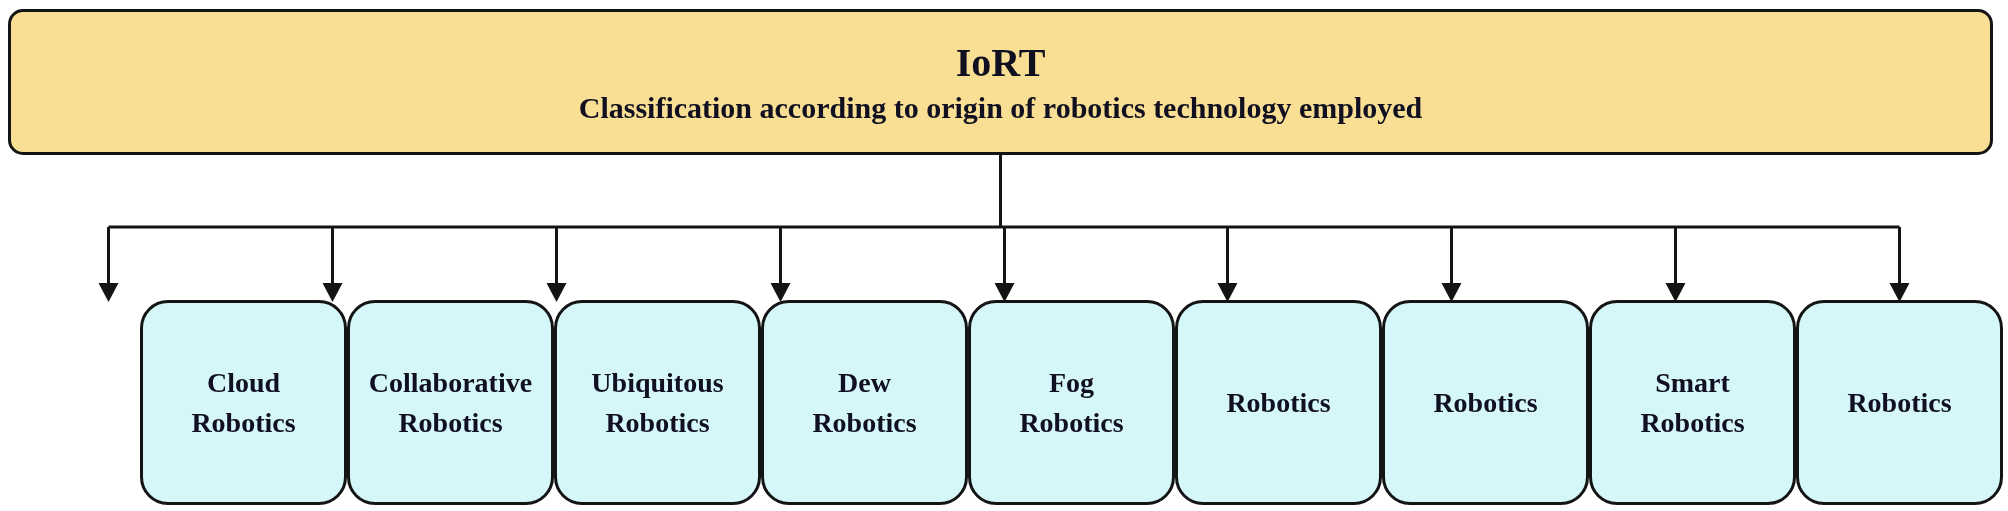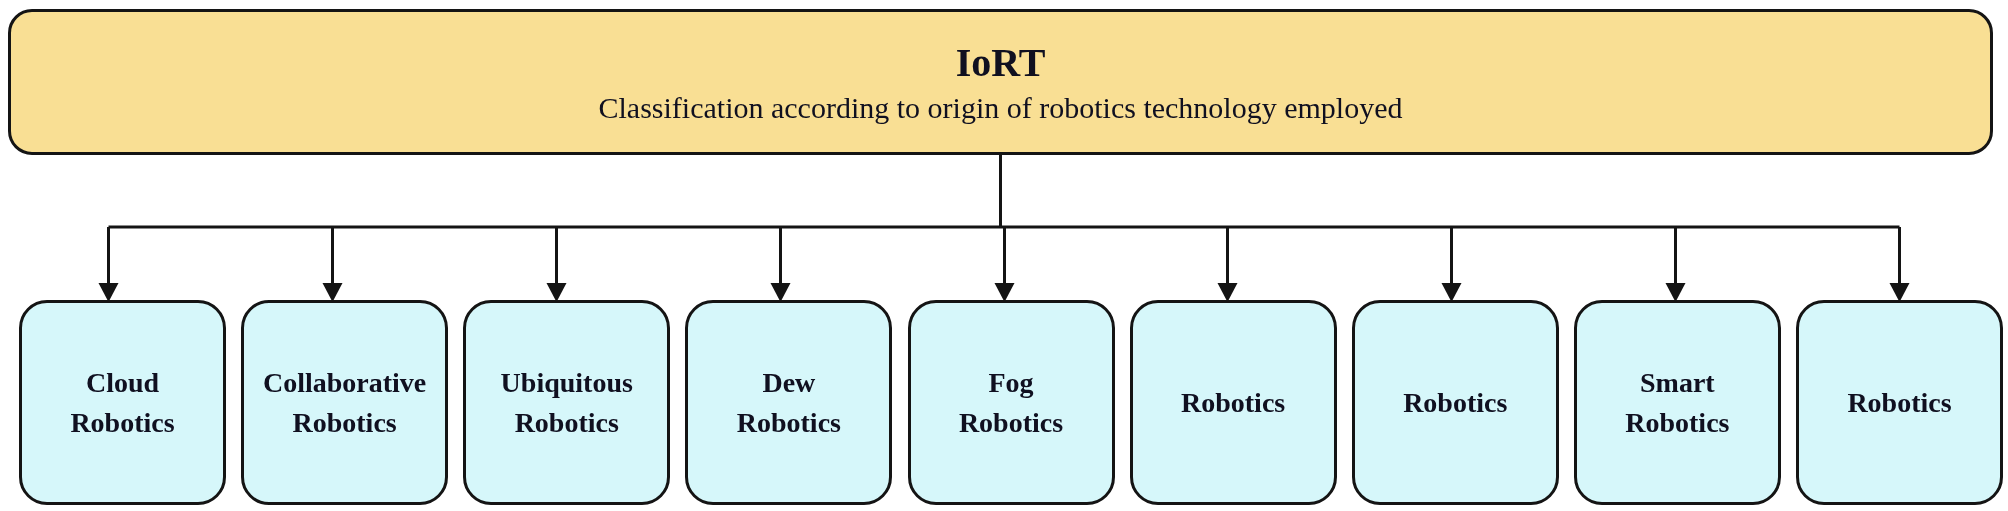--- a/index.html
+++ b/index.html
@@ -8,30 +8,30 @@
   }
   html,body{margin:0;padding:0;background:var(--bg);}
   #canvas{
     position:relative; width:2008px; height:511px; background:var(--bg);
     font-family:"Liberation Serif","DejaVu Serif",serif; color:var(--text);
     overflow:hidden;
   }
   #root-box{
     position:absolute; left:8px; right:15px; top:9px; height:146px;
     box-sizing:border-box; background:var(--root-fill);
-    border:3.5px solid var(--line); border-radius:24px;
+    border:3.5px solid var(--line); border-radius:15px;
     display:flex; flex-direction:column; align-items:center; justify-content:center;
     text-align:center; padding-top:2px;
   }
   .root-title{font-size:40px; font-weight:bold; line-height:1.15;}
-  .root-subtitle{font-size:30px; font-weight:normal; line-height:1.2; margin-top:4px;}
+  .root-subtitle{font-size:30px; font-weight:bold; line-height:1.2; margin-top:4px;}
   #connectors{position:absolute; left:0; top:0; width:2008px; height:511px; pointer-events:none;}
   #child-row{
     position:absolute; left:19px; right:5px; top:300px; height:205px;
-    display:flex; justify-content:space-between;
+    display:flex; justify-content:flex-end;
   }
   .child-box{
     box-sizing:border-box; width:207px; height:205px;
     background:var(--child-fill); border:3.5px solid var(--line); border-radius:28px;
     display:flex; align-items:center; justify-content:center; text-align:center;
   }
   .child-label{font-size:28px; font-weight:bold; line-height:1.42;}
   .child-label .line{display:block;}
 </style>
 </head>

